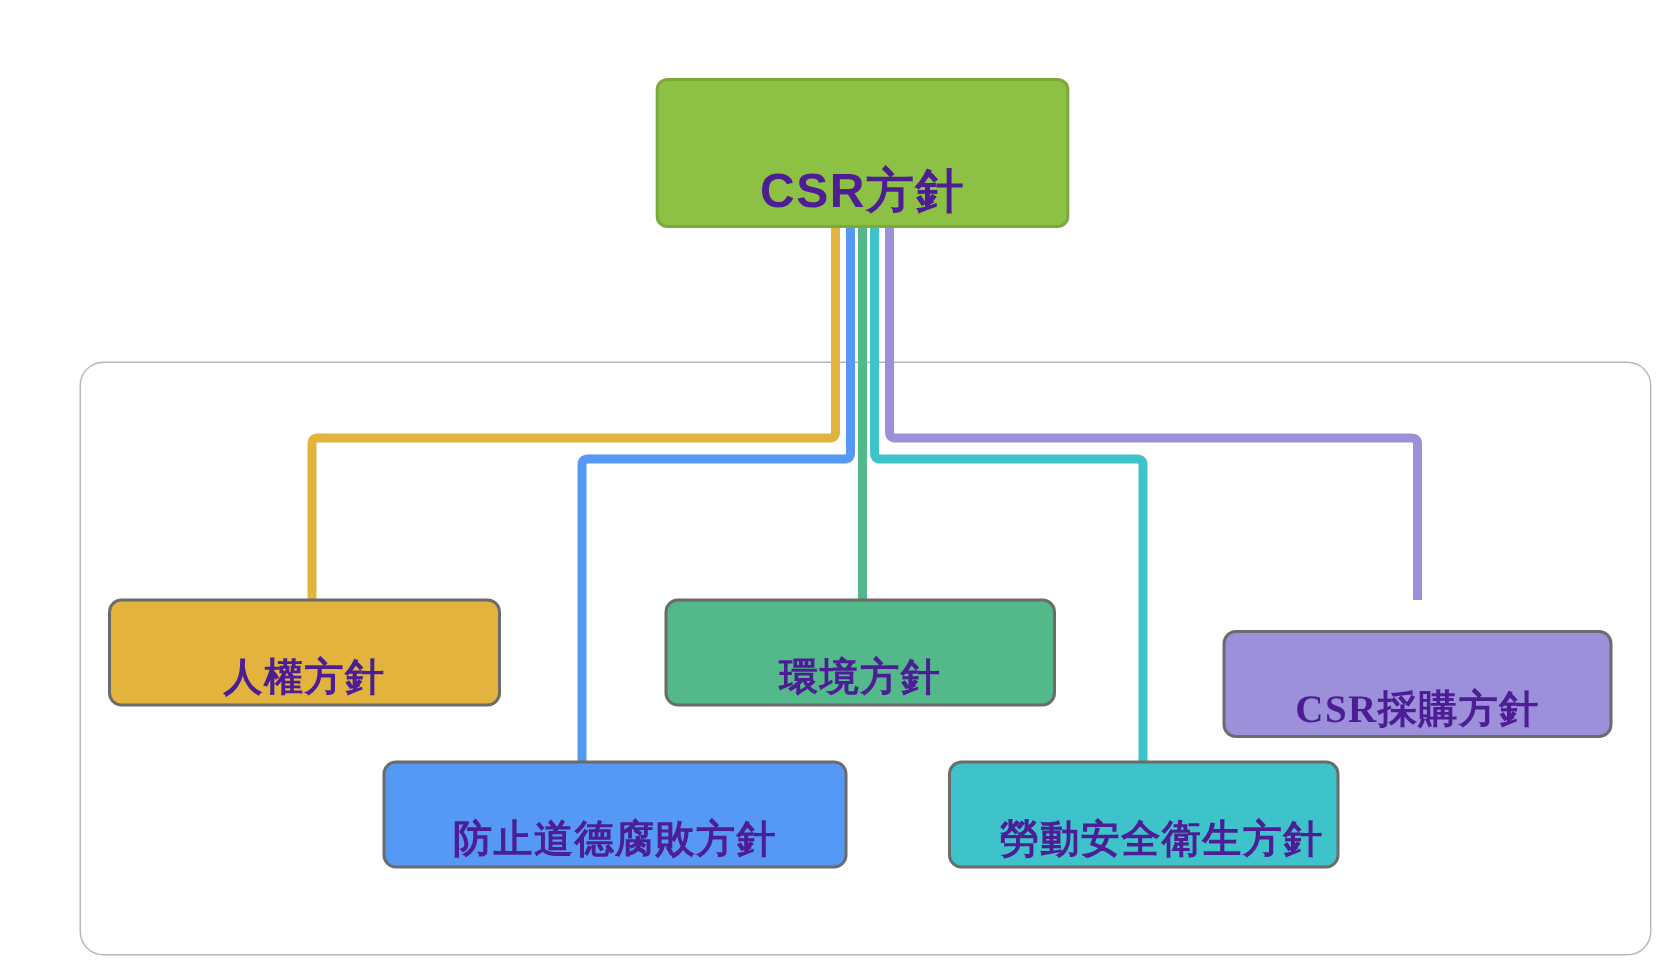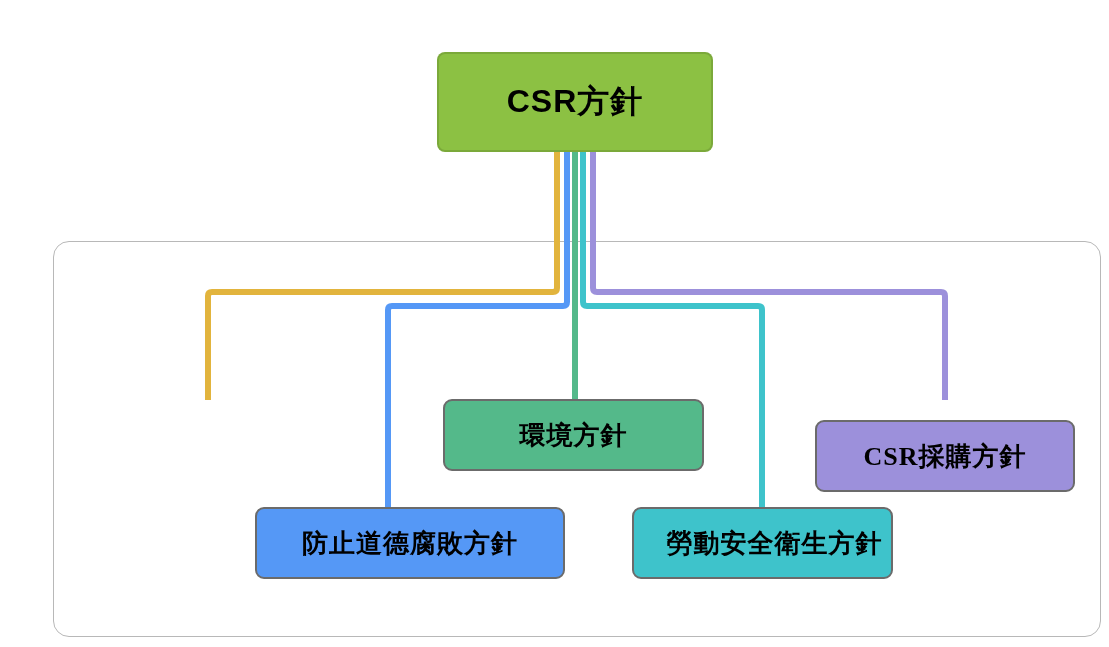--- a/index.html
+++ b/index.html
@@ -35,23 +35,23 @@
     z-index: 2;
   }
   svg.connectors path {
     fill: none;
     stroke-width: 6px;
   }
   
   .box {
     position: absolute;
     display: flex;
-    align-items: center;
+    align-items: flex-end;
     justify-content: center;
-    color: #000000;
+    color: #4c1d95;
     font-weight: bold;
     border: 2px solid #6b6b6b;
     border-radius: 9px;
     box-sizing: border-box;
     z-index: 3;
     letter-spacing: 1px;
     white-space: nowrap;
   }
   .box-root {
     left: 437px;
@@ -98,20 +98,23 @@
     <path d="M567 152 V302 Q567 306 563 306 H392 Q388 306 388 310 V508" stroke="#5598f6"></path>
     <path d="M575 152 V400" stroke="#54b98a"></path>
     <path d="M583 152 V302 Q583 306 587 306 H758 Q762 306 762 310 V508" stroke="#3ec3cb"></path>
     <path d="M593 152 V288 Q593 292 597 292 H941 Q945 292 945 296 V400" stroke="#9c90db"></path>
   </svg>
 
   <div class="box box-root" style="background-color: rgb(140, 193, 67);">
     <span>CSR方針</span>
   </div>
 
+  <div class="box box-human" style="background-color: rgb(226, 180, 61);">
+    <span>人權方針</span>
+  </div>
 
   <div class="box box-anti" style="background-color: rgb(85, 152, 246);">
     <span>防止道德腐敗方針</span>
   </div>
 
   <div class="box box-env" style="background-color: rgb(84, 185, 138);">
     <span>環境方針</span>
   </div>
 
   <div class="box box-labor" style="background-color: rgb(62, 195, 203); padding-left: 24px;">

